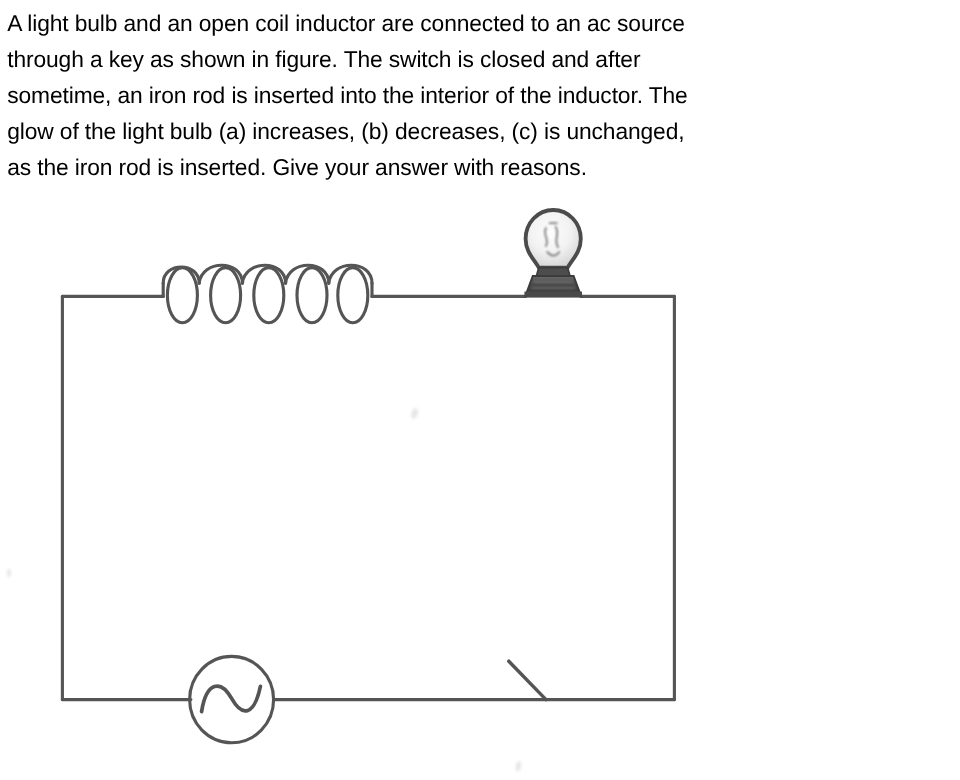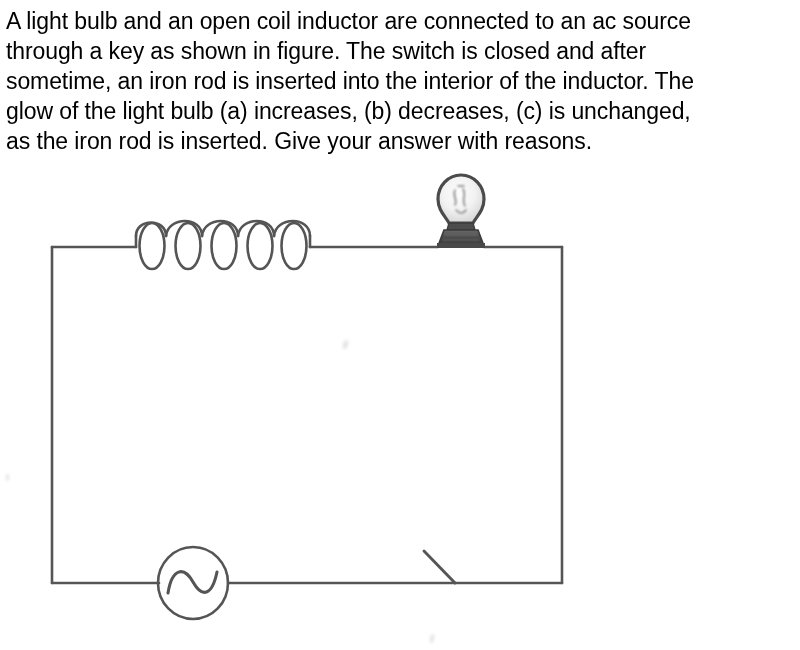--- a/index.html
+++ b/index.html
@@ -14,21 +14,21 @@
     overflow: hidden;
     font-family: "Liberation Sans", sans-serif;
     -webkit-font-smoothing: antialiased;
   }
 
   #question-text {
     position: absolute;
     left: 6px;
     top: 6px;
     width: 790px;
-    font-size: 23px;
+    font-size: 19px;
     line-height: 30px;
     color: #000000;
     letter-spacing: -0.1px;
     white-space: pre-line;
   }
 
   #circuit-figure {
     position: absolute;
     left: 0;
     top: 168px;

